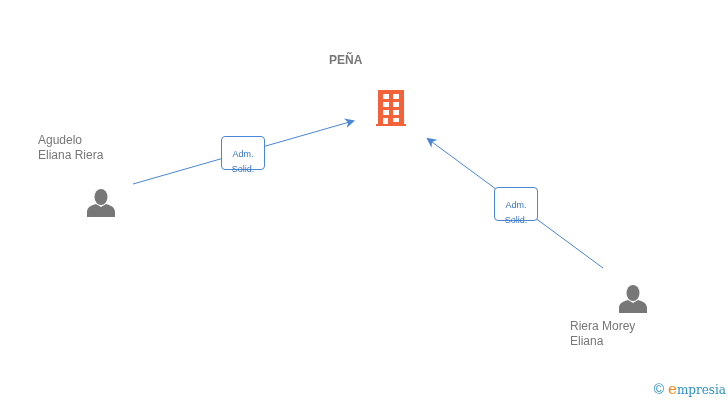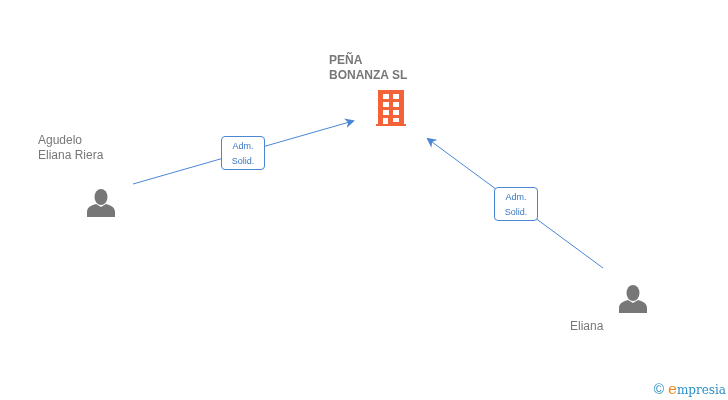--- a/index.html
+++ b/index.html
@@ -11,21 +11,21 @@
   .company-name {
     left: 329px; top: 53px; width: 120px; 
     font-size: 12px; font-weight: bold; color: #777777; line-height: 15px;
   }
   .person-name {
     font-size: 12px; color: #777777; line-height: 15px; width: 120px;
   }
   .edge-label {
     border: 1px solid #4a86d4; border-radius: 4px; background: #ffffff;
     color: #3a76c4; font-size: 9px; line-height: 15px; text-align: center;
-    padding: 2px 5px; box-sizing: border-box;
+    padding: 10px 5px; box-sizing: border-box;
   }
   svg.lines { position: absolute; left: 0; top: 0; }
   .footer { right: 0; bottom: 2px; display: flex; align-items: center; gap: 4px; padding-right: 2px; }
   .copy { font-size: 14px; color: #2a8fc4; }
   .brand { font-family: "DejaVu Serif", serif; font-size: 12px; color: #2a8fc4; }
   .brand .e { color: #f08a1a; font-size: 15px; }
 </style>
 </head>
 <body>
 
@@ -34,21 +34,20 @@
     <marker id="arrow" markerWidth="10" markerHeight="10" refX="8" refY="5" orient="auto" markerUnits="userSpaceOnUse">
       <path d="M0,0 L10,5 L0,10 L3,5 Z" fill="#4a86d4"></path>
     </marker>
   </defs>
   <line x1="133" y1="184" x2="353" y2="121" stroke="#4a86d4" stroke-width="1" marker-end="url(#arrow)"></line>
   <line x1="603" y1="268" x2="428" y2="139" stroke="#4a86d4" stroke-width="1" marker-end="url(#arrow)"></line>
 </svg>
 
 <div class="abs company-name">
   <div>PEÑA</div>
-  <div>BONANZA SL</div>
 </div>
 <svg class="abs" style="left:376px; top:90px;" width="30" height="36" viewBox="0 0 30 36">
   <path fill="#f4623a" d="M2,0 H28 V34 H30 V36 H0 V34 H2 Z"></path>
   <g fill="#ffffff">
     <rect x="7" y="4" width="6" height="5"></rect>
       <rect x="17" y="4" width="6" height="5"></rect>
     <rect x="7" y="12" width="6" height="5"></rect>
       <rect x="17" y="12" width="6" height="5"></rect>
     <rect x="7" y="20" width="6" height="5"></rect>
       <rect x="17" y="20" width="6" height="5"></rect>
@@ -60,20 +59,21 @@
 <div class="abs person-name" style="left:38px; top:133px;">
   <div>Agudelo</div>
   <div>Eliana Riera</div>
 </div>
 <svg class="abs" style="left:87px; top:189px;" width="28" height="28" viewBox="0 0 28 28">
   <ellipse cx="14" cy="8" rx="6.5" ry="8" fill="#777777"></ellipse>
   <path d="M0,28 V23 C0,18 5,16 9,15 L14,18 L19,15 C23,16 28,18 28,23 V28 Z" fill="#777777"></path>
 </svg>
 
 <div class="abs person-name" style="left:570px; top:319px;">
+  <div>Riera Morey</div>
   <div>Eliana</div>
 </div>
 <svg class="abs" style="left:619px; top:285px;" width="28" height="28" viewBox="0 0 28 28">
   <ellipse cx="14" cy="8" rx="6.5" ry="8" fill="#777777"></ellipse>
   <path d="M0,28 V23 C0,18 5,16 9,15 L14,18 L19,15 C23,16 28,18 28,23 V28 Z" fill="#777777"></path>
 </svg>
 
 <div class="abs edge-label" style="left:221px; top:136px; width:44px; height:34px;">
   <div>Adm.</div>
   <div>Solid.</div>

